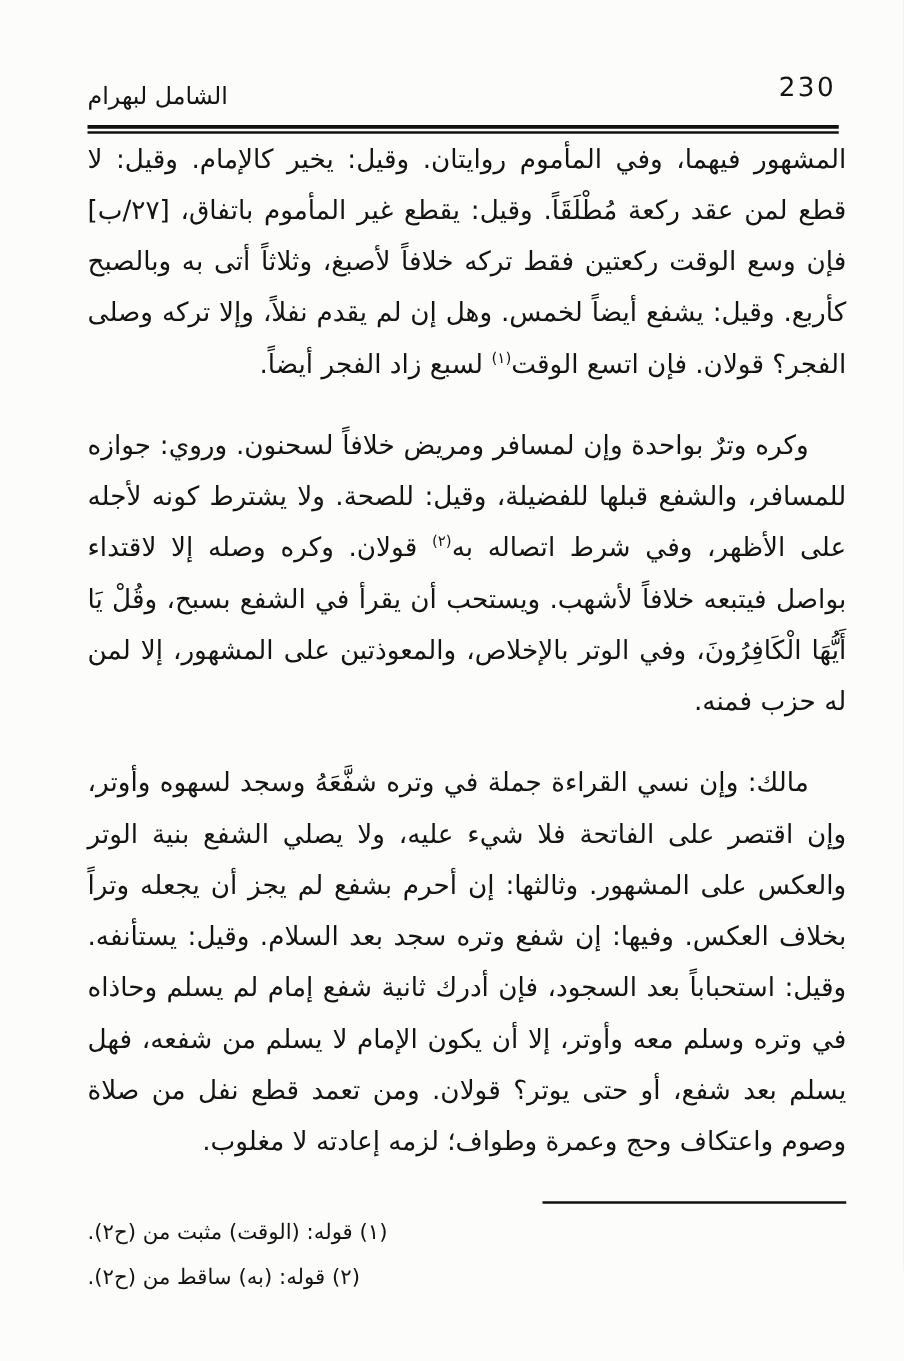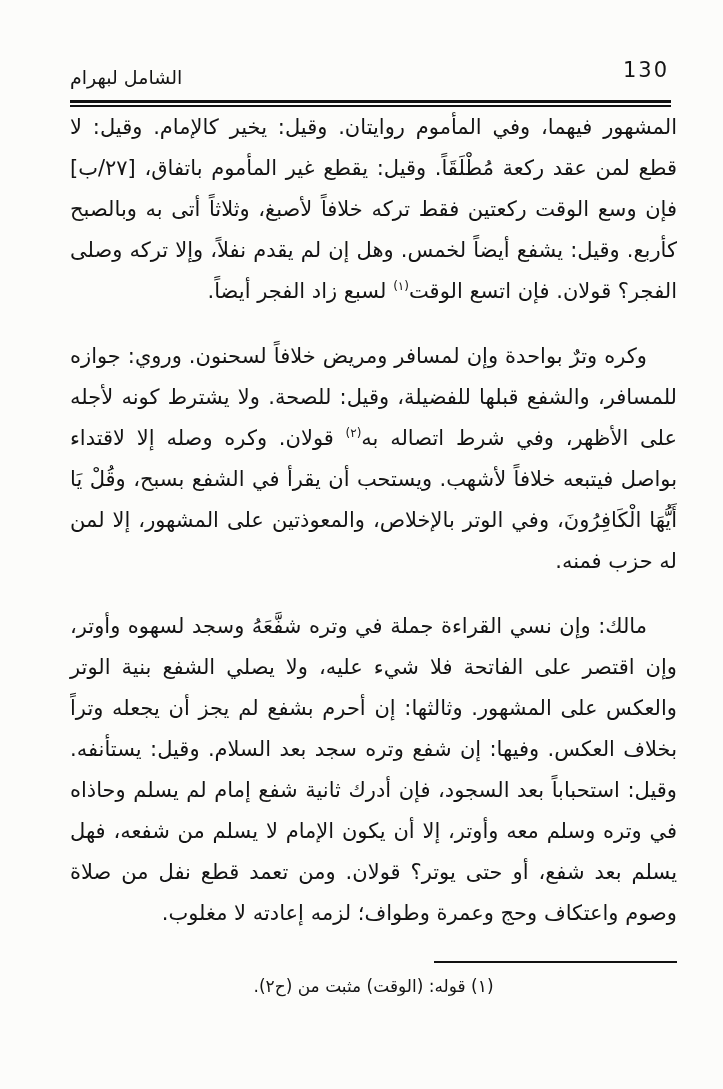--- a/index.html
+++ b/index.html
@@ -82,42 +82,43 @@
     right: 46px;
     width: 243px;
     border-top: 2px solid #111;
   }
   .footnotes {
     position: absolute;
     top: 968px;
     right: 46px;
     left: 70px;
     direction: rtl;
-    text-align: center;
+    text-align: left;
     font-size: 17px;
     line-height: 36px;
   }
 </style>
 </head>
 <body>
 
 <div class="page">
 
   <div class="running-header">
     <span class="book-title">الشامل لبهرام</span>
-    <span class="page-number">130</span>
+    <span class="page-number">230</span>
   </div>
 
   <div class="header-rule"></div>
 
   <div class="body-text" id="body-text">
       <p><span>المشهور فيهما، وفي المأموم روايتان. وقيل: يخير كالإمام. وقيل: لا قطع لمن عقد ركعة مُطْلَقَاً. وقيل: يقطع غير المأموم باتفاق، [٢٧/ب] فإن وسع الوقت ركعتين فقط تركه خلافاً لأصبغ، وثلاثاً أتى به وبالصبح كأربع. وقيل: يشفع أيضاً لخمس. وهل إن لم يقدم نفلاً، وإلا تركه وصلى الفجر؟ قولان. فإن اتسع الوقت</span><span class="fn-marker">(١)</span><span> لسبع زاد الفجر أيضاً.</span></p>
       <p class="indent"><span>وكره وترٌ بواحدة وإن لمسافر ومريض خلافاً لسحنون. وروي: جوازه للمسافر، والشفع قبلها للفضيلة، وقيل: للصحة. ولا يشترط كونه لأجله على الأظهر، وفي شرط اتصاله به</span><span class="fn-marker">(٢)</span><span> قولان. وكره وصله إلا لاقتداء بواصل فيتبعه خلافاً لأشهب. ويستحب أن يقرأ في الشفع بسبح، وقُلْ يَا أَيُّهَا الْكَافِرُونَ، وفي الوتر بالإخلاص، والمعوذتين على المشهور، إلا لمن له حزب فمنه.</span></p>
       <p class="indent"><span class="lead">مالك:</span><span> وإن نسي القراءة جملة في وتره شفَّعَهُ وسجد لسهوه وأوتر، وإن اقتصر على الفاتحة فلا شيء عليه، ولا يصلي الشفع بنية الوتر والعكس على المشهور. وثالثها: إن أحرم بشفع لم يجز أن يجعله وتراً بخلاف العكس. وفيها: إن شفع وتره سجد بعد السلام. وقيل: يستأنفه. وقيل: استحباباً بعد السجود، فإن أدرك ثانية شفع إمام لم يسلم وحاذاه في وتره وسلم معه وأوتر، إلا أن يكون الإمام لا يسلم من شفعه، فهل يسلم بعد شفع، أو حتى يوتر؟ قولان. ومن تعمد قطع نفل من صلاة وصوم واعتكاف وحج وعمرة وطواف؛ لزمه إعادته لا مغلوب.</span></p>
     </div>
 
   <div class="footnote-divider"></div>
 
   <div class="footnotes" id="footnotes">
       <div>(١) قوله: (الوقت) مثبت من (ح٢).</div>
+      <div>(٢) قوله: (به) ساقط من (ح٢).</div>
     </div>
 
 </div>
 
 </body></html>

